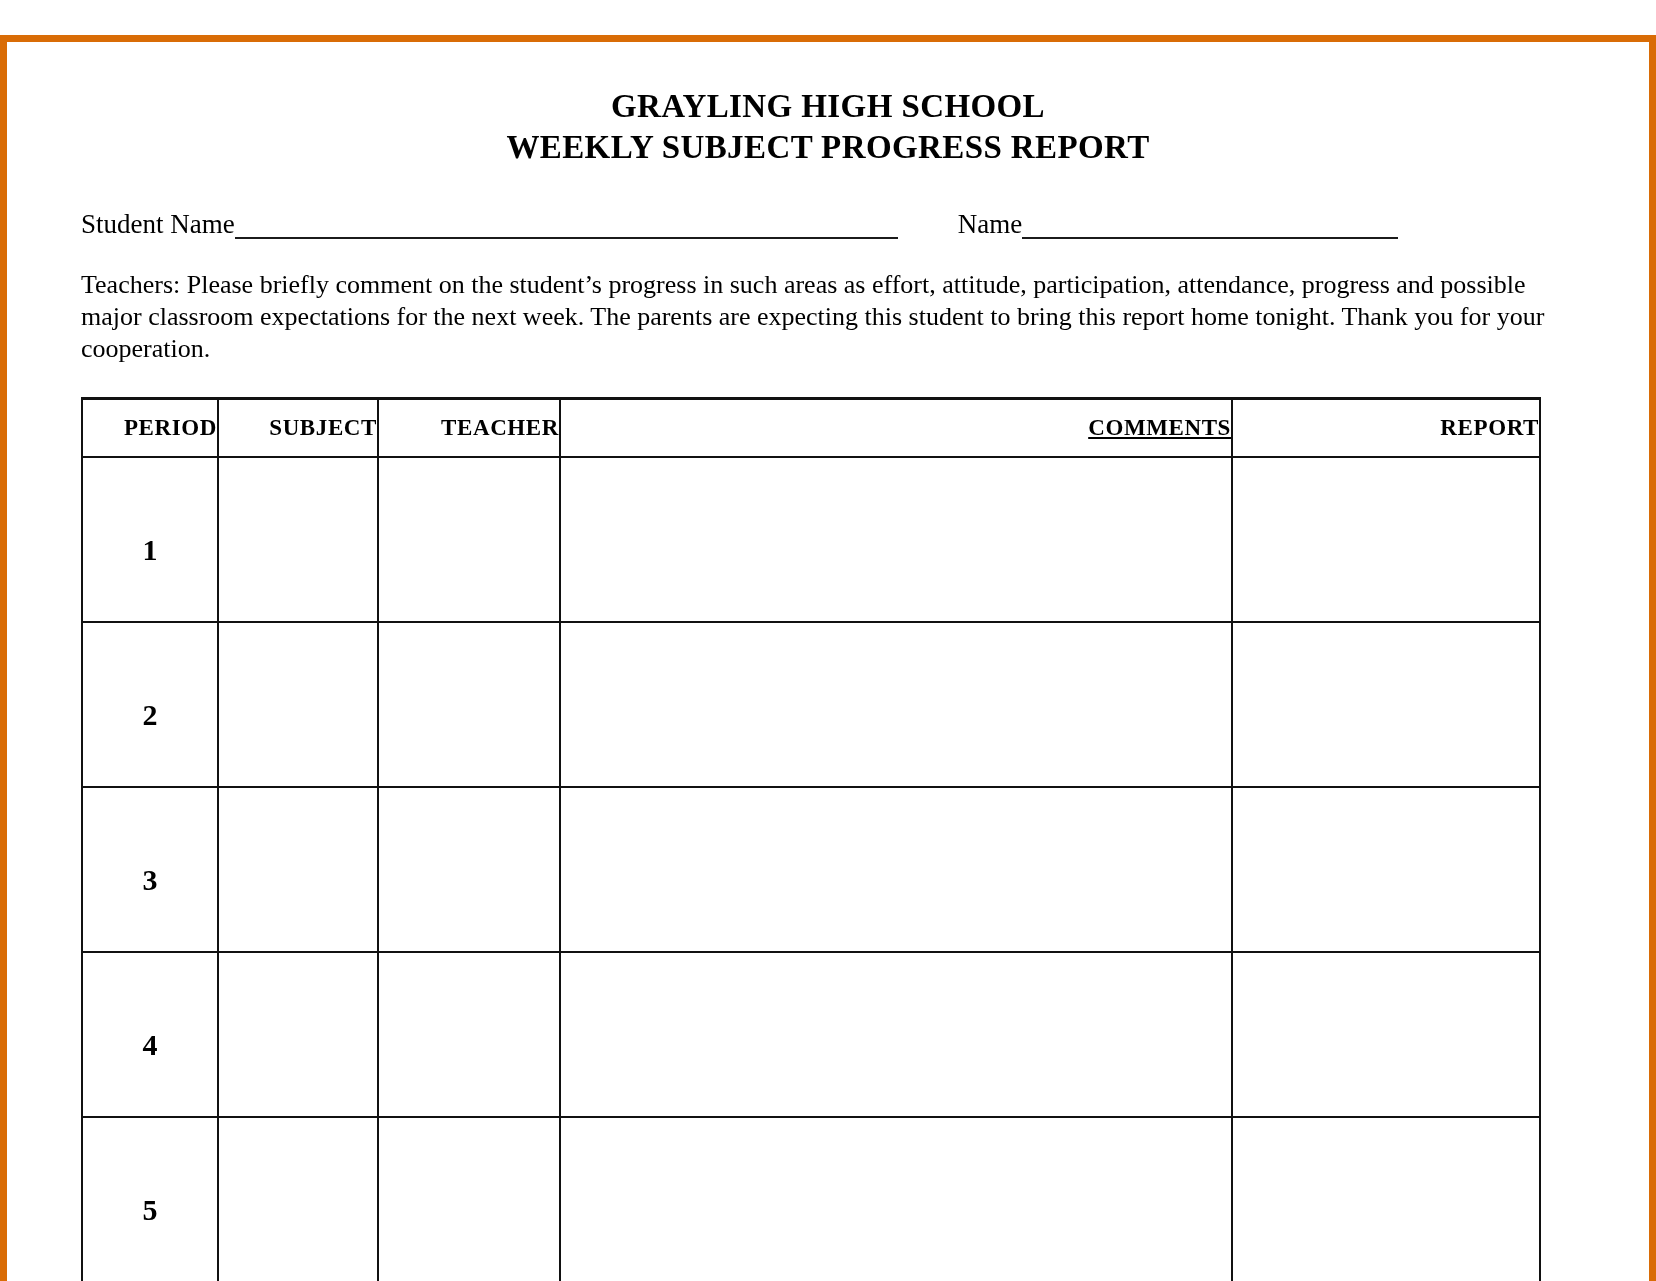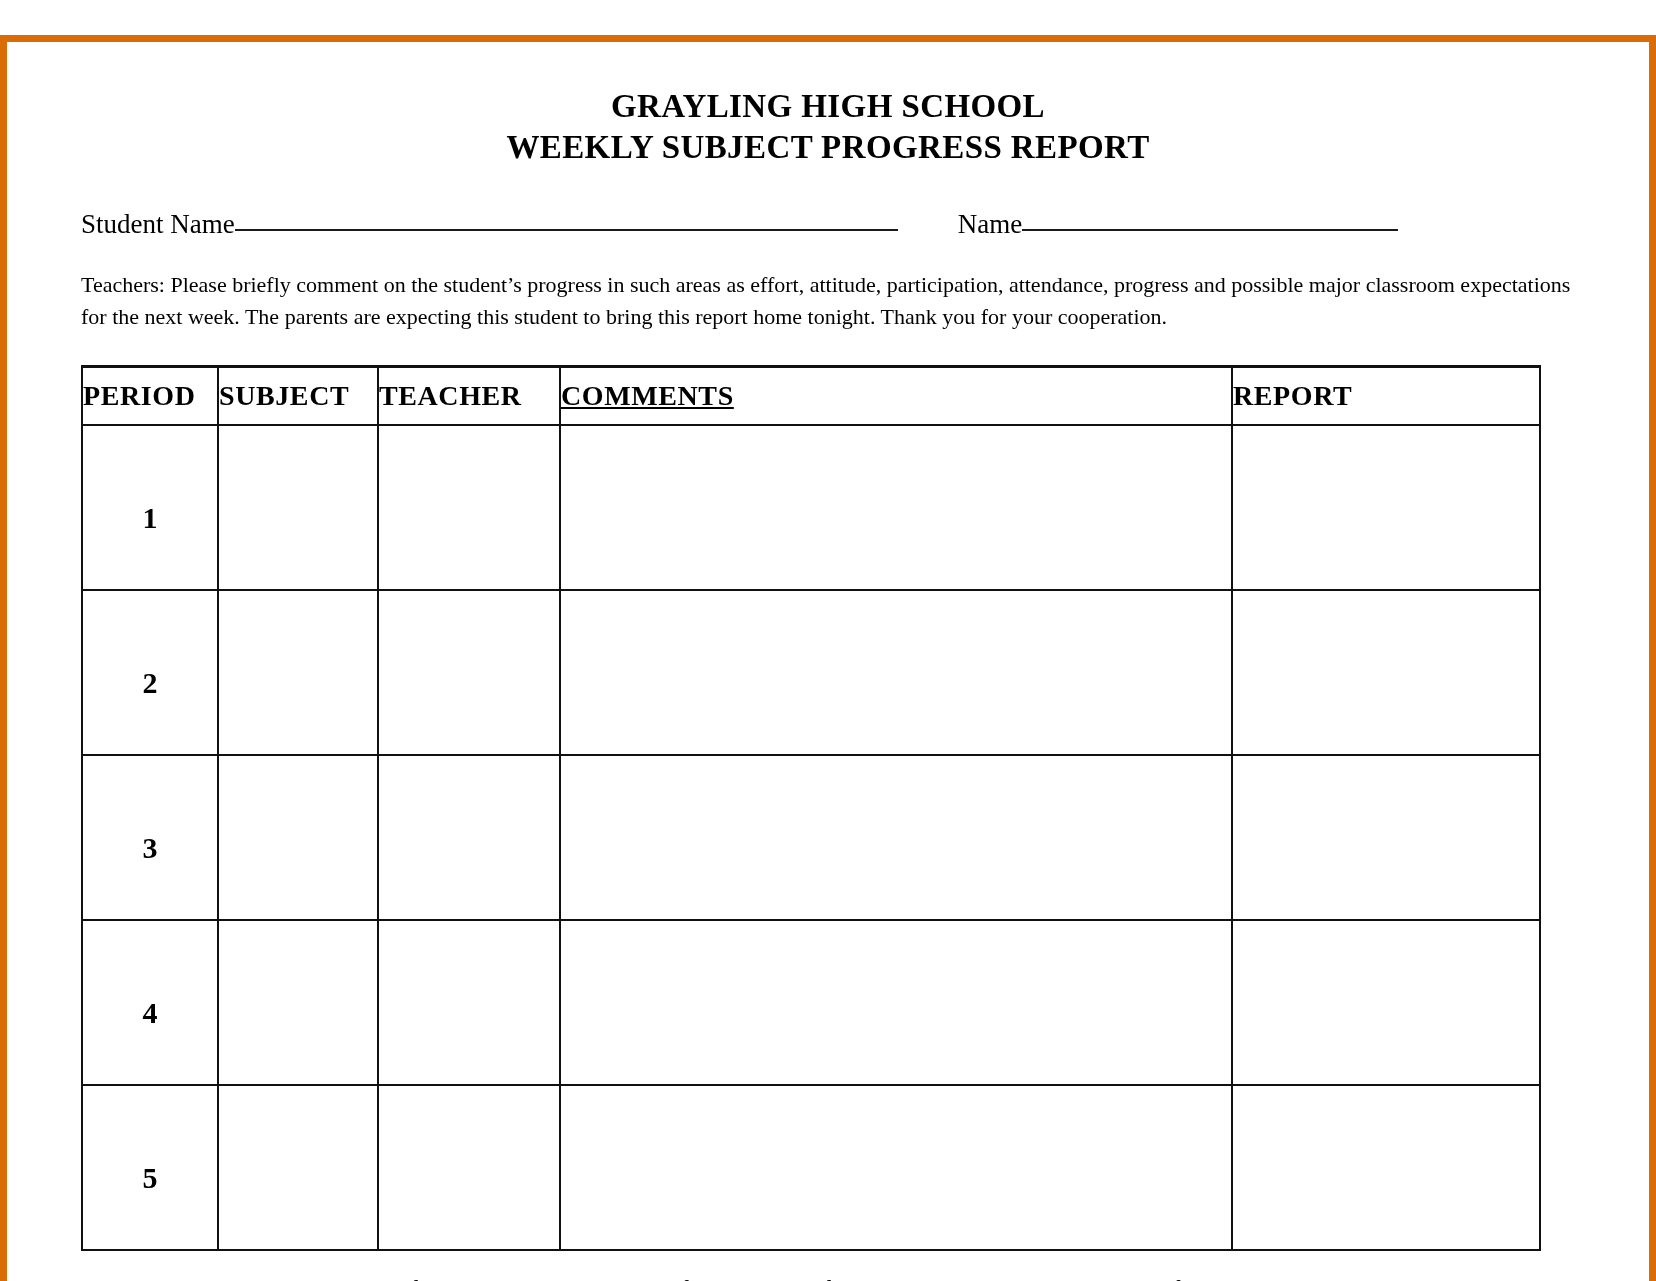--- a/index.html
+++ b/index.html
@@ -41,65 +41,65 @@
     font-weight: bold;
     font-size: 33px;
     line-height: 41px;
     letter-spacing: 0.4px;
     white-space: nowrap;
   }
 
   
   .idrow {
     display: flex;
-    align-items: flex-start;
+    align-items: flex-end;
     margin-top: 41px;
     padding-left: 12px;
     font-size: 27px;
     line-height: 30px;
   }
   .field-label { white-space: nowrap; }
   .rule {
     display: inline-block;
     border-bottom: 2px solid #1b1b1b;
     height: 20px;
   }
   .rule.name { width: 663px; }
   .rule.date { width: 376px; }
   .gap-date { width: 60px; display: inline-block; }
 
   
   .instructions {
     margin-top: 30px;
     padding-left: 12px;
     padding-right: 10px;
-    font-size: 22px;
+    font-size: 26px;
     line-height: 32px;
     text-align: left;
   }
 
   
   .grid {
     margin-top: 32px;
     margin-left: 12px;
     width: 1448px;
     border-collapse: collapse;
     table-layout: fixed;
   }
   .grid th, .grid td {
     border: 2px solid #111111;
     padding: 0;
   }
   .grid thead th {
     border-top-width: 3px;
     height: 56px;
-    font-size: 28px;
+    font-size: 23px;
     font-weight: bold;
     letter-spacing: 0.6px;
-    text-align: left;
+    text-align: right;
     vertical-align: middle;
   }
   .grid tbody td {
     height: 143px;
     vertical-align: middle;
   }
   .grid tbody td.period-cell {
     text-align: center;
     font-size: 30px;
     font-weight: bold;

